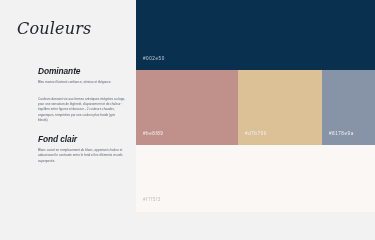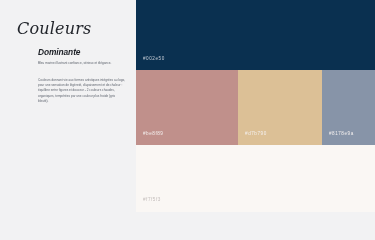--- a/index.html
+++ b/index.html
@@ -41,21 +41,21 @@
     font-size: 16px;
     line-height: 1;
     letter-spacing: 0.2px;
     color: #22252b;
     white-space: nowrap;
   }
 
   .sections {
     position: absolute;
     left: 38px;
-    top: 48px;
+    top: 67px;
     width: 88px;
   }
   .section {
     margin-bottom: 11px;
   }
   .section:last-child {
     margin-bottom: 0;
   }
   .section-heading {
     font-family: "Liberation Sans", sans-serif;
@@ -160,20 +160,24 @@
 
       <div class="section">
         <p class="section-heading">Dominante</p>
         <p class="section-body">Bleu marine illustrant confiance, sérieux et élégance.</p>
       </div>
 
       <div class="section">
         <p class="section-body">Couleurs donnant vie aux formes artistiques intégrées au logo, pour une sensation de légèreté, d'apaisement et de chaleur : équilibre entre figures et douceur - 2 couleurs chaudes, organiques, tempérées par une couleur plus froide (gris bleuté).</p>
       </div>
 
+      <div class="section">
+        <p class="section-heading">Fond clair</p>
+        <p class="section-body">Blanc cassé en remplacement du blanc, apportant chaleur et adoucissant le contraste entre le fond et les éléments visuels superposés.</p>
+      </div>
 
     </div>
   </div>
 
   <div class="palette">
 
     <div class="swatch swatch-dominant" style="background-color: rgb(10, 48, 80);">
       <span class="hex-label">#002e50</span>
     </div>
 

